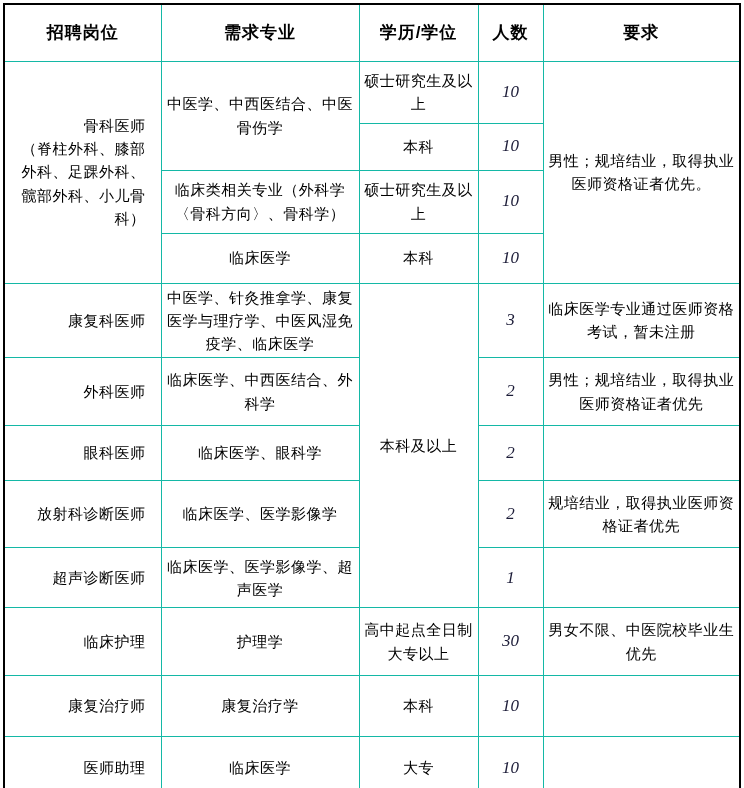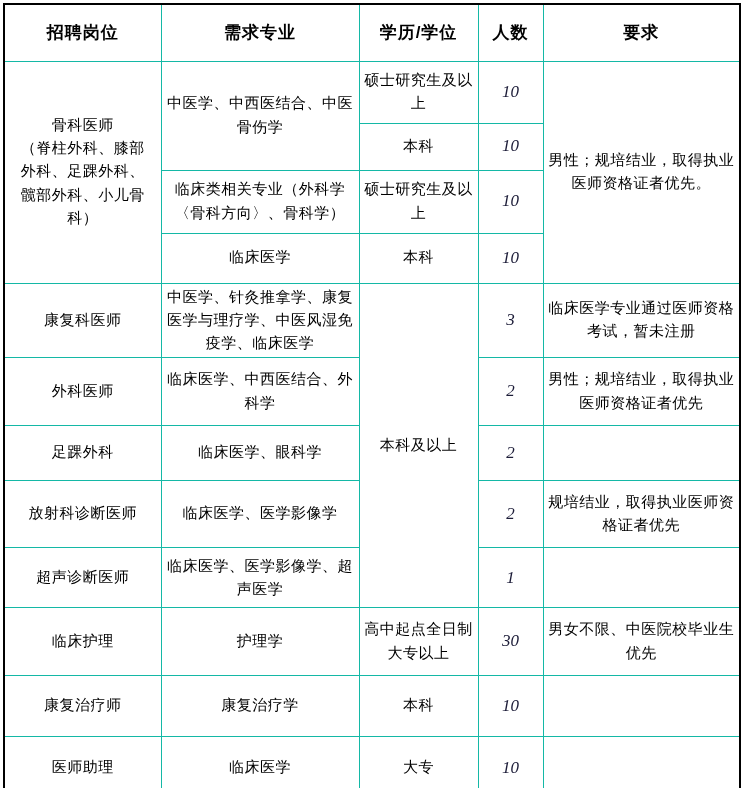--- a/index.html
+++ b/index.html
@@ -26,28 +26,28 @@
   }
   .recruit-table th {
     font-family: "Liberation Sans", "DejaVu Sans", sans-serif;
     font-weight: bold;
     font-size: 17px;
     color: #000000;
     letter-spacing: 1px;
     padding: 2px 2px;
   }
   .recruit-table td {
-    font-family: Liberation Serif, serif;
+    font-family: Liberation Sans, sans-serif;
     font-size: 15px;
     color: #000000;
     line-height: 1.55;
     letter-spacing: 0.5px;
     padding: 2px 4px;
   }
-  td.cell-position { white-space: pre-line; padding: 2px 15px; }
+  td.cell-position { white-space: pre-line; padding: 2px 15px; text-align: right; }
   td.cell-major   { padding: 2px 4px; }
   td.cell-requirement { padding: 10px 3px; }
   td.cell-count {
     font-family: "Liberation Serif", "DejaVu Serif", serif;
     font-size: 17px;
     color: #1c1c38;
     letter-spacing: 0;
     font-style: italic;
   }
   
@@ -107,21 +107,21 @@
       <td class="cell-count">3</td>
       <td class="cell-requirement">临床医学专业通过医师资格考试，暂未注册</td>
     </tr>
     <tr style="height:63px;">
       <td class="cell-position">外科医师</td>
       <td class="cell-major">临床医学、中西医结合、外科学</td>
       <td class="cell-count">2</td>
       <td class="cell-requirement">男性；规培结业，取得执业医师资格证者优先</td>
     </tr>
     <tr style="height:55px;">
-      <td class="cell-position">足踝外科</td>
+      <td class="cell-position">眼科医师</td>
       <td class="cell-major">临床医学、眼科学</td>
       <td class="cell-count">2</td>
       <td class="cell-requirement"></td>
     </tr>
     <tr style="height:63px;margin-left:46px;">
       <td class="cell-position">放射科诊断医师</td>
       <td class="cell-major">临床医学、医学影像学</td>
       <td class="cell-count">2</td>
       <td class="cell-requirement">规培结业，取得执业医师资格证者优先</td>
     </tr>

